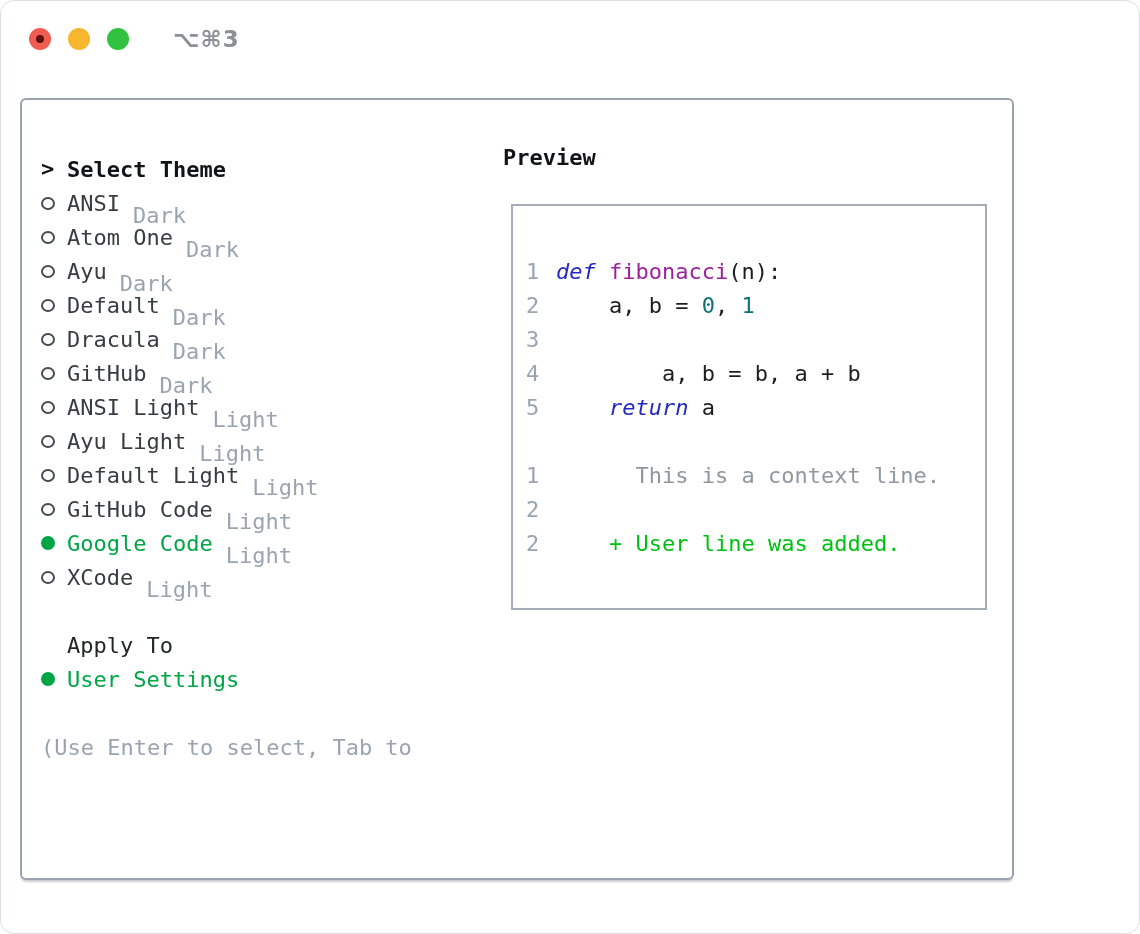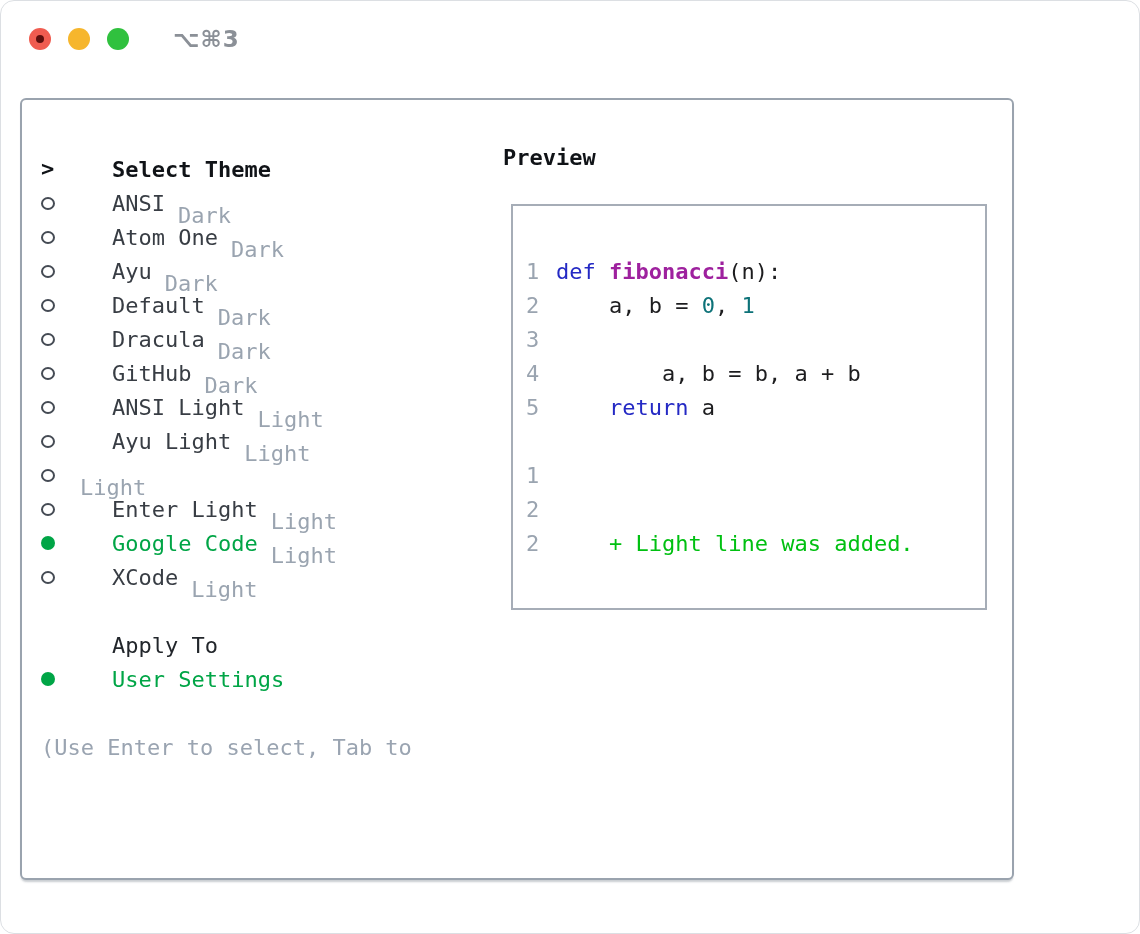--- a/index.html
+++ b/index.html
@@ -28,38 +28,38 @@
     box-shadow:0 3px 2px -1px rgba(120,130,140,.4);
   }
   
   .left{position:absolute;left:19px;top:52px;}
   .row{height:34px;display:flex;align-items:center;white-space:pre;font-size:22px;color:#383d44;}
   .row.spacer{height:34px;}
   .marker{width:14px;height:14px;flex:0 0 14px;margin-right:12px;position:relative;}
   .marker.arrow{height:auto;font-weight:700;color:#101317;line-height:1;}
   .marker.ring{box-sizing:border-box;border:2px solid #454b54;border-radius:50%;width:13px;height:13px;}
   .marker.dotsel{background:var(--green);border-radius:50%;}
-  .nm{color:#383d44;margin-left:45px;}
+  .nm{color:#383d44;}
   .nm.hdr{font-weight:700;color:#101317;}
   .nm.sel{color:var(--green);}
   .variant{color:var(--muted);margin-left:13px;margin-top:24px;}
   .apply-hdr{padding-left:26px;}
   .apply-hdr .nm{color:#22262b;}
   .help-row{height:34px;display:flex;align-items:center;white-space:pre;font-size:22px;color:#9aa4b1;text-align:center;}
   
   .preview-title{position:absolute;left:481px;top:40px;height:34px;display:flex;align-items:center;
     font-size:22px;font-weight:700;color:#101317;}
   .preview-box{position:absolute;left:489px;top:104px;width:476px;height:406px;box-sizing:border-box;
     border:2px solid #a6adb7;background:#fff;padding:48px 0 0 13px;}
   .cline{height:34px;display:flex;align-items:center;white-space:pre;font-size:22px;color:#1d1d1f;}
   .cline .ln{display:inline-block;width:14px;flex:0 0 14px;color:var(--muted);}
   .cline .code{margin-left:16px;}
   .tok-plain{color:#1d1d1f;}
-  .tok-keyword{color:var(--kw);}
-  .tok-function{color:var(--fn);font-weight:bold;}
+  .tok-keyword{color:var(--kw);font-style:italic;}
+  .tok-function{color:var(--fn);}
   .tok-number{color:var(--num);}
   .diff-context{color:#8f979f;}
   .diff-deleted{color:var(--del);}
   .diff-added{color:var(--add);}
 </style>
 </head>
 <body>
 
 <div class="window">
   <div class="titlebar">
@@ -80,22 +80,22 @@
       </div>
       <div>
           <div class="row"><span class="marker ring"></span><span class="nm">ANSI</span><span class="variant">Dark</span></div>
           <div class="row"><span class="marker ring"></span><span class="nm">Atom One</span><span class="variant">Dark</span></div>
           <div class="row"><span class="marker ring"></span><span class="nm">Ayu</span><span class="variant">Dark</span></div>
           <div class="row"><span class="marker ring"></span><span class="nm">Default</span><span class="variant">Dark</span></div>
           <div class="row"><span class="marker ring"></span><span class="nm">Dracula</span><span class="variant">Dark</span></div>
           <div class="row"><span class="marker ring"></span><span class="nm">GitHub</span><span class="variant">Dark</span></div>
           <div class="row"><span class="marker ring"></span><span class="nm">ANSI Light</span><span class="variant">Light</span></div>
           <div class="row"><span class="marker ring"></span><span class="nm">Ayu Light</span><span class="variant">Light</span></div>
-          <div class="row"><span class="marker ring"></span><span class="variant">Light</span></div>
-          <div class="row"><span class="marker ring"></span><span class="nm">Enter Light</span><span class="variant">Light</span></div>
+          <div class="row"><span class="marker ring"></span><span class="nm">Default Light</span><span class="variant">Light</span></div>
+          <div class="row"><span class="marker ring"></span><span class="nm">GitHub Code</span><span class="variant">Light</span></div>
           <div class="row"><span class="marker dotsel"></span><span class="nm sel">Google Code</span><span class="variant">Light</span></div>
           <div class="row"><span class="marker ring"></span><span class="nm">XCode</span><span class="variant">Light</span></div>
         </div>
       <div class="row spacer"></div>
       <div class="row apply-hdr">
         <span class="nm">Apply To</span>
       </div>
       <div>
           <div class="row"><span class="marker dotsel"></span><span class="nm sel">User Settings</span></div>
         </div>
@@ -106,19 +106,19 @@
     </div>
 
     <div class="preview-title">Preview</div>
     <div class="preview-box">
         <div class="cline"><span class="ln">1</span><span class="code"><span class="tok-keyword">def</span><span class="tok-plain"> </span><span class="tok-function">fibonacci</span><span class="tok-plain">(n):</span></span></div>
         <div class="cline"><span class="ln">2</span><span class="code"><span class="tok-plain">    a, b = </span><span class="tok-number">0</span><span class="tok-plain">, </span><span class="tok-number">1</span></span></div>
         <div class="cline"><span class="ln">3</span></div>
         <div class="cline"><span class="ln">4</span><span class="code"><span class="tok-plain">        a, b = b, a + b</span></span></div>
         <div class="cline"><span class="ln">5</span><span class="code"><span class="tok-plain">    </span><span class="tok-keyword">return</span><span class="tok-plain"> a</span></span></div>
         <div class="cline"></div>
-        <div class="cline"><span class="ln">1</span></div>
+        <div class="cline"><span class="ln">1</span><span class="code diff-context">      This is a context line.</span></div>
         <div class="cline"><span class="ln">2</span></div>
-        <div class="cline"><span class="ln">2</span><span class="code diff-added">    + Light line was added.</span></div>
+        <div class="cline"><span class="ln">2</span><span class="code diff-added">    + User line was added.</span></div>
       </div>
 
   </div>
 </div>
 
 </body></html>

